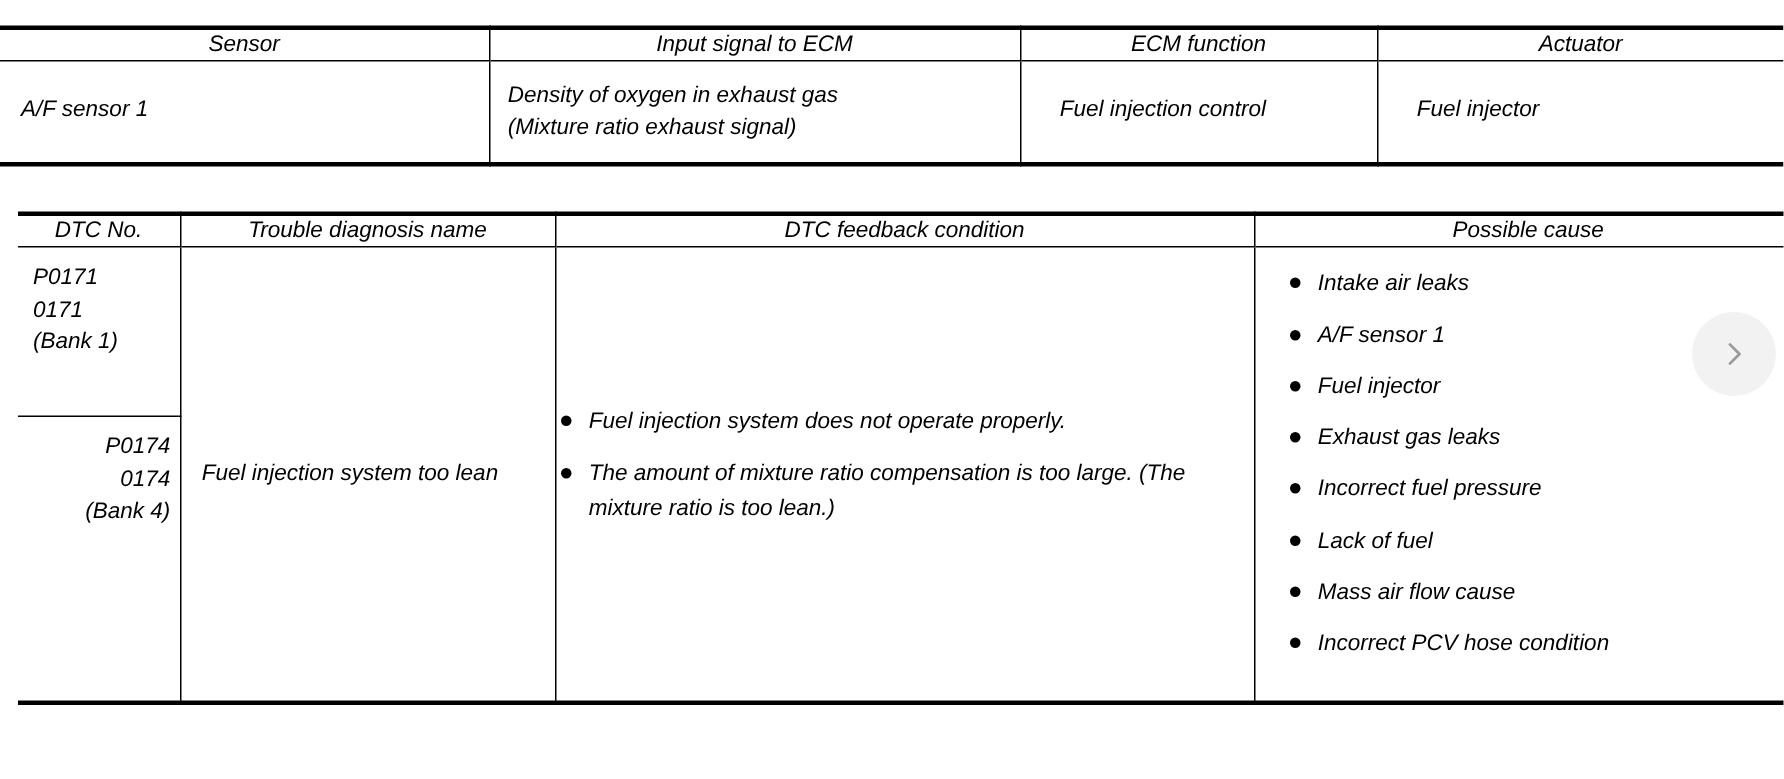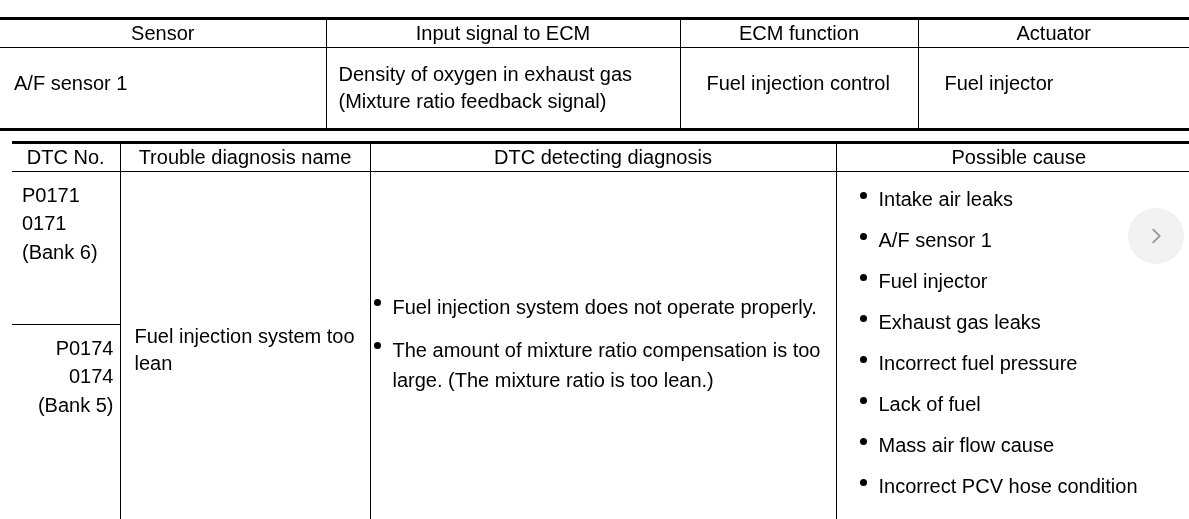--- a/index.html
+++ b/index.html
@@ -14,22 +14,23 @@
     color: #000000;
     position: relative;
     overflow: hidden;
   }
 
   
   .doc-table {
     position: absolute;
     border-collapse: collapse;
     table-layout: fixed;
-    font-size: 20px;
+    font-size: 15px;
     line-height: 1.35;
+    font-style: italic;
   }
   .doc-table td,
   .doc-table th {
     vertical-align: top;
     padding: 0;
     font-weight: normal;
   }
 
   .rule-top    { border-top: 3px solid #000; }
   .rule-bottom { border-bottom: 3px solid #000; }
@@ -171,49 +172,49 @@
       <th class="hdr-cell vline-r">Input signal to ECM</th>
       <th class="hdr-cell vline-r">ECM function</th>
       <th class="hdr-cell">Actuator</th>
     </tr>
   </thead>
   <tbody>
     <tr class="rule-bottom">
       <td class="body-cell sensor-value vline-r">A/F sensor 1</td>
       <td class="body-cell signal-value vline-r">
         <div>Density of oxygen in exhaust gas</div>
-        <div>(Mixture ratio feedback signal)</div>
+        <div>(Mixture ratio exhaust signal)</div>
       </td>
       <td class="body-cell fn-value vline-r">Fuel injection control</td>
       <td class="body-cell act-value">Fuel injector</td>
     </tr>
   </tbody>
 </table>
 
 <table class="doc-table" id="table-dtc">
   <colgroup>
     <col class="d1">
       <col class="d2">
       <col class="d3">
       <col class="d4">
   </colgroup>
   <thead>
     <tr class="rule-top rule-thin">
       <th class="hdr-cell vline-r">DTC No.</th>
       <th class="hdr-cell vline-r">Trouble diagnosis name</th>
-      <th class="hdr-cell vline-r">DTC detecting diagnosis</th>
+      <th class="hdr-cell vline-r">DTC feedback condition</th>
       <th class="hdr-cell">Possible cause</th>
     </tr>
   </thead>
   <tbody>
     <tr>
       <td class="dtc-no-cell first vline-r rule-thin">
         <div>P0171</div>
         <div>0171</div>
-        <div>(Bank 6)</div>
+        <div>(Bank 1)</div>
       </td>
       <td class="diag-name-cell vline-r" rowspan="2">Fuel injection system too lean</td>
       <td class="cond-cell vline-r" rowspan="2">
         <ul class="bullets cond">
           <li>Fuel injection system does not operate properly.</li>
           <li>The amount of mixture ratio compensation is too large. (The mixture ratio is too lean.)</li>
         </ul>
       </td>
       <td class="cause-cell" rowspan="2">
         <ul class="bullets cause">
@@ -225,21 +226,21 @@
           <li>Lack of fuel</li>
           <li>Mass air flow cause</li>
           <li>Incorrect PCV hose condition</li>
         </ul>
       </td>
     </tr>
     <tr class="rule-bottom">
       <td class="dtc-no-cell second vline-r">
         <div>P0174</div>
         <div>0174</div>
-        <div>(Bank 5)</div>
+        <div>(Bank 4)</div>
       </td>
     </tr>
   </tbody>
 </table>
 
 <button id="next-page-button" aria-label="Next">
   <span>
     <svg width="22" height="22" viewBox="0 0 24 24" fill="none" stroke="#9a9a9a" stroke-width="2" stroke-linecap="round" stroke-linejoin="round">
       <polyline points="9 5 16 12 9 19"></polyline>
     </svg>

